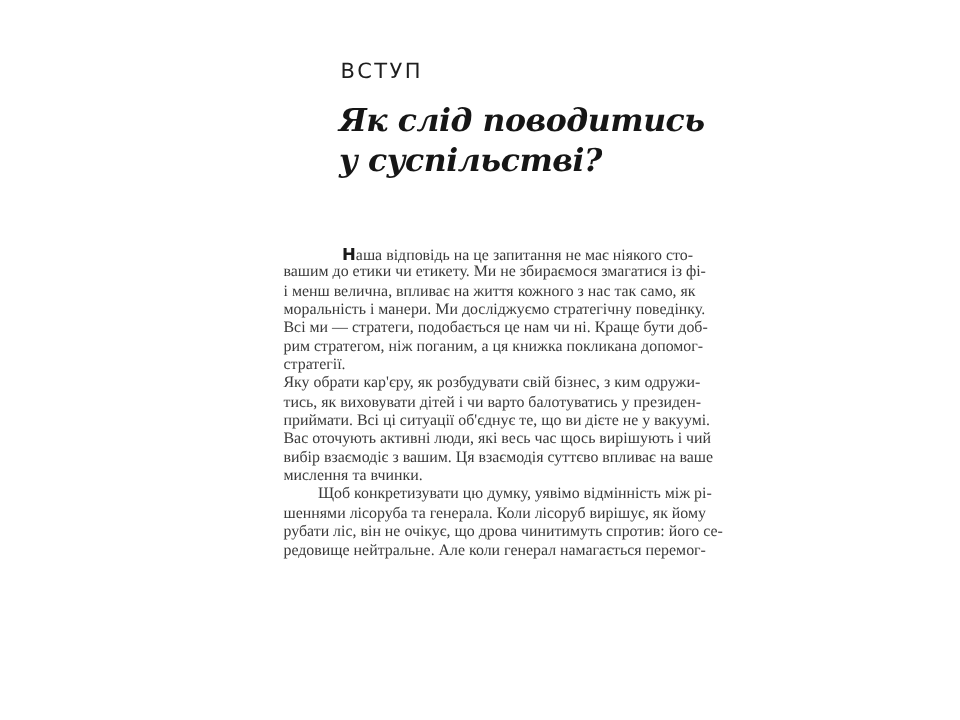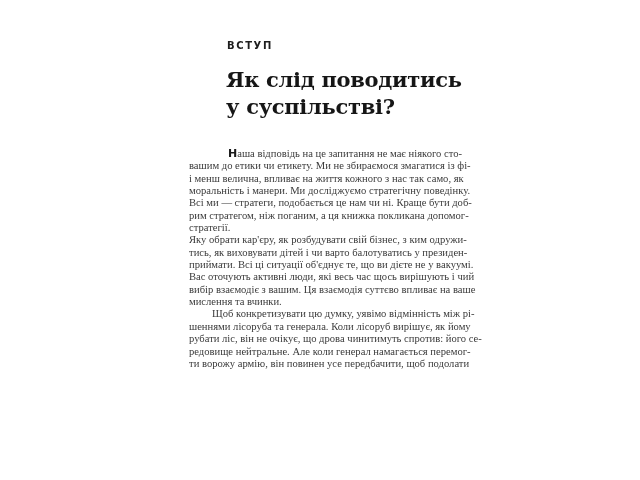--- a/index.html
+++ b/index.html
@@ -14,42 +14,43 @@
       position: relative;
       width: 640px;
       height: 480px;
       background: #ffffff;
     }
     .section-label {
       position: absolute;
       left: 227px;
       top: 40px;
       font-family: "DejaVu Sans", sans-serif;
-      font-weight: bold;
-      font-size: 10px;
+      font-weight: normal;
+      font-size: 14px;
       letter-spacing: 1.6px;
       color: #1e1e1e;
     }
     .title {
       position: absolute;
       left: 226px;
       top: 66px;
       width: 240px;
       font-family: "DejaVu Serif", serif;
       font-weight: bold;
+      font-style: italic;
       font-size: 21px;
       line-height: 27px;
       color: #161616;
       letter-spacing: -0.3px;
     }
     .title .line { display: block; white-space: nowrap; }
     .body {
       position: absolute;
       left: 189px;
-      top: 148px;
+      top: 164px;
       width: 262px;
       font-family: "Liberation Serif", serif;
       font-size: 10.6px;
       line-height: 12.35px;
       color: #3a3a3a;
     }
     .body .ln {
       display: block;
       white-space: nowrap;
       text-align: justify;
@@ -98,15 +99,14 @@
     <span class="ln">тись, як виховувати дітей і чи варто балотуватись у президен-</span>
     <span class="ln">приймати. Всі ці ситуації об'єднує те, що ви дієте не у вакуумі.</span>
     <span class="ln">Вас оточують активні люди, які весь час щось вирішують і чий</span>
     <span class="ln">вибір взаємодіє з вашим. Ця взаємодія суттєво впливає на ваше</span>
     <span class="ln last">мислення та вчинки.</span>
 
     <span class="ln indent">Щоб конкретизувати цю думку, уявімо відмінність між рі-</span>
     <span class="ln">шеннями лісоруба та генерала. Коли лісоруб вирішує, як йому</span>
     <span class="ln">рубати ліс, він не очікує, що дрова чинитимуть спротив: його се-</span>
     <span class="ln">редовище нейтральне. Але коли генерал намагається перемог-</span>
-    <span class="ln">ти ворожу армію, він повинен усе передбачити, щоб подолати</span>
   </div>
 </div>
 
 </body></html>

